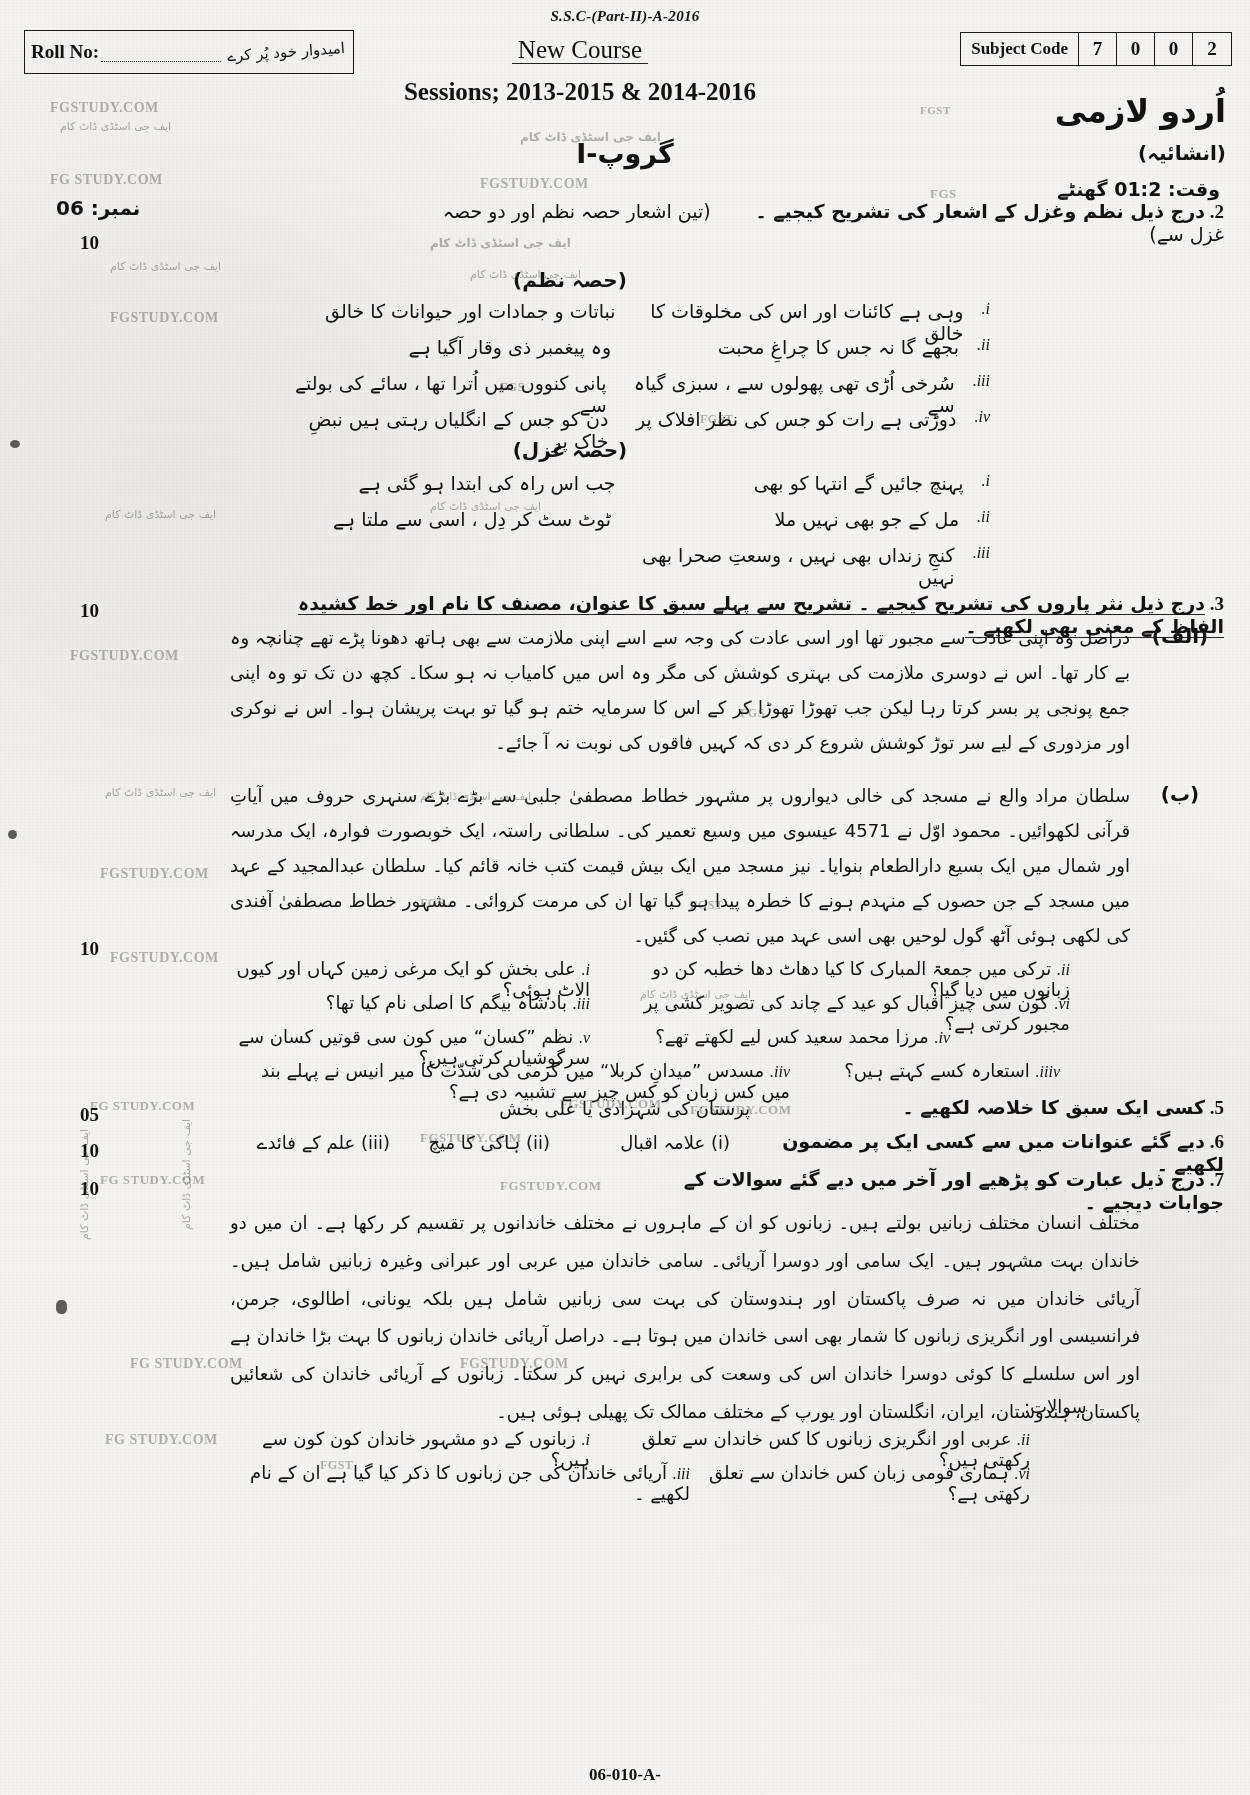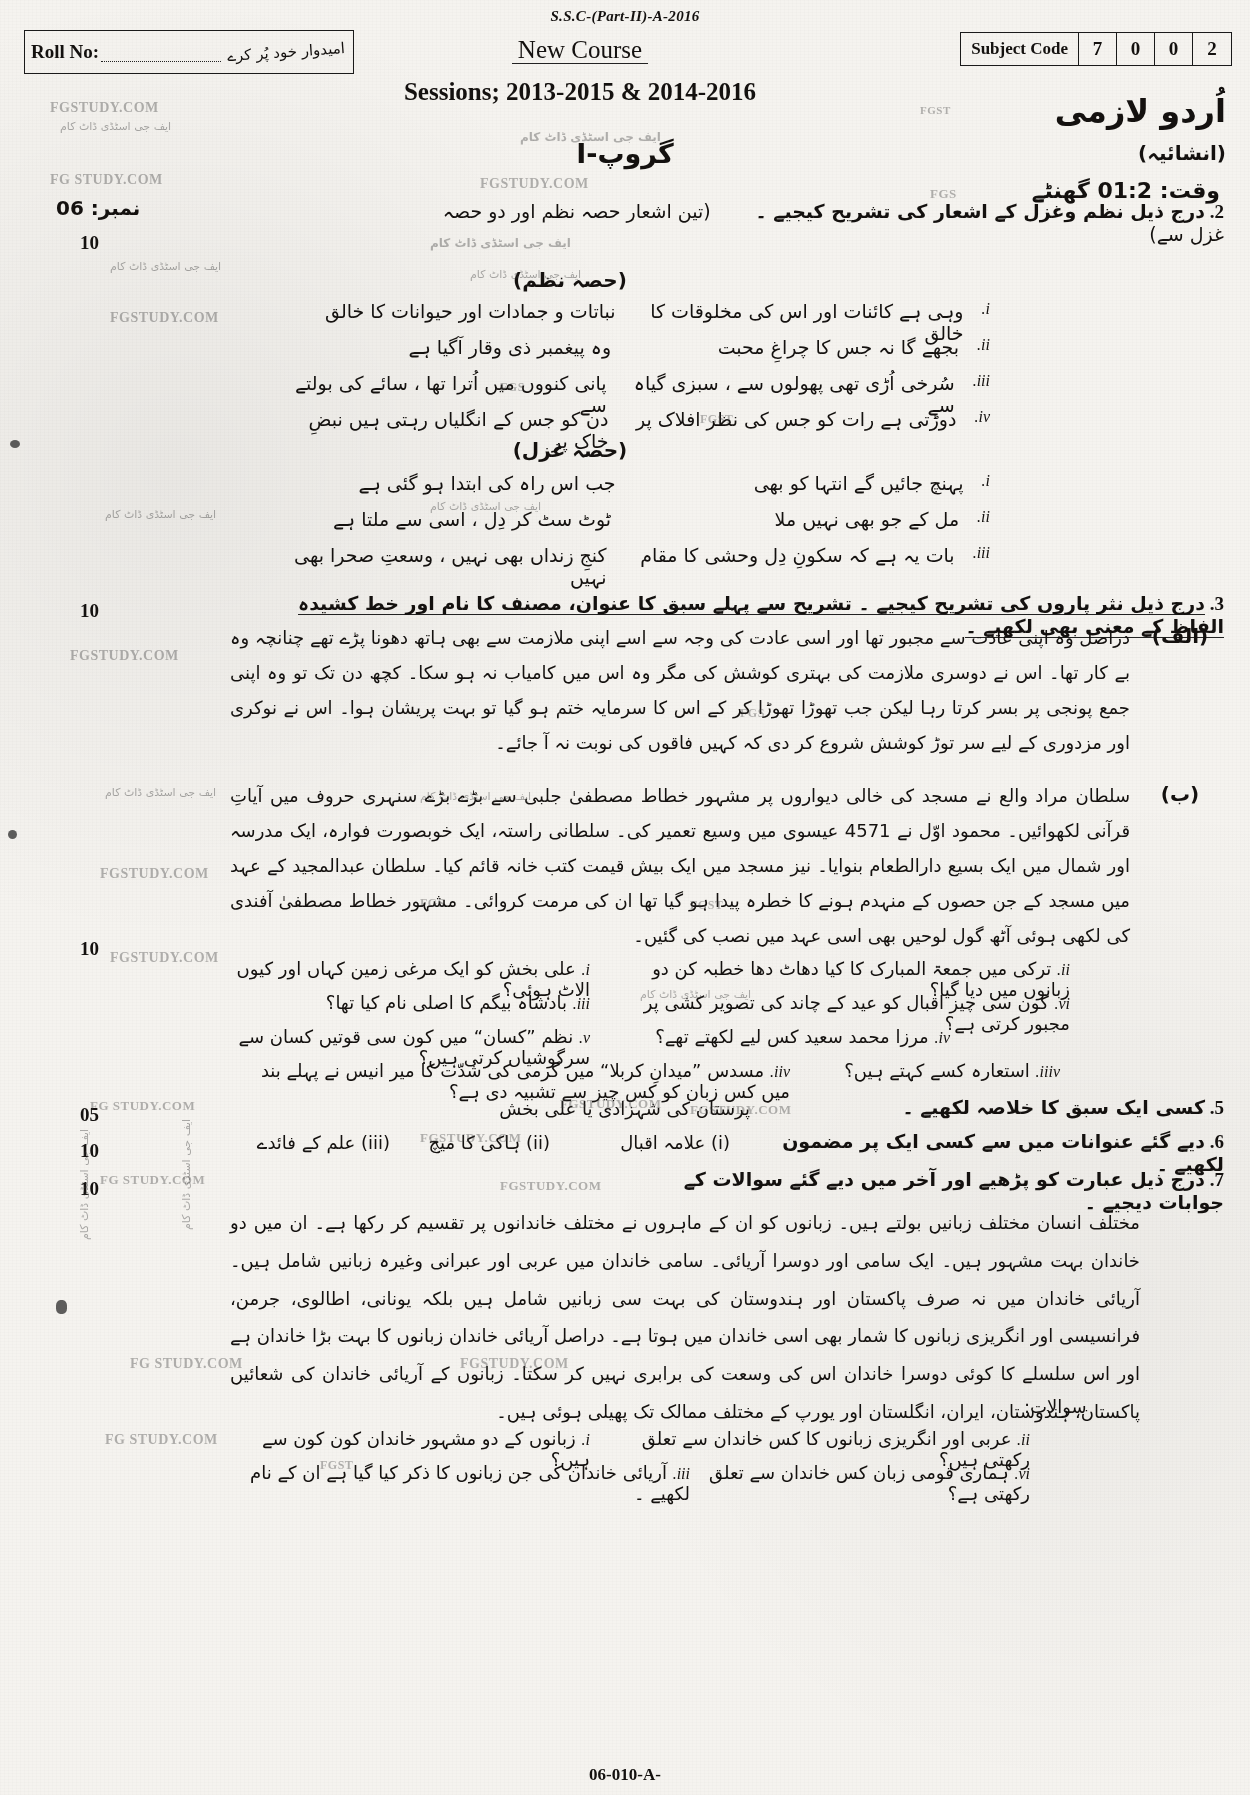--- a/index.html
+++ b/index.html
@@ -91,21 +91,21 @@
   .subject-title {
     position: absolute; top: 92px; right: 24px; width: 250px;
     text-align: right; font-size: 32px; font-weight: bold;
   }
   .subject-title .small { font-size: 20px; }
   .group-title {
     position: absolute; top: 138px; left: 0; width: 1250px;
     text-align: center; font-size: 27px; font-weight: bold;
   }
   .time {
-    position: absolute; top: 178px; right: 30px; font-size: 22px; font-weight: bold;
+    position: absolute; top: 178px; right: 30px; font-size: 19px; font-weight: bold;
     text-align: right;
   }
   .marks-total {
     position: absolute; top: 196px; left: 56px; font-size: 20px; font-weight: bold;
   }
 
   
   .mark { position: absolute; left: 80px; font-size: 19px; font-weight: bold; text-align: center; }
 
   
@@ -247,21 +247,20 @@
   <div class="line-row" style="top:508px; right:260px; width:760px">
     <div class="verse">
       <span class="rn">ii.</span>
       <span class="urdu" style="width:330px">مل کے جو بھی نہیں ملا</span>
       <span class="urdu" style="width:340px">ٹوٹ سٹ کر دِل ، اسی سے ملتا ہے</span>
     </div>
   </div>
   <div class="line-row" style="top:544px; right:260px; width:760px">
     <div class="verse">
       <span class="rn">iii.</span>
-      <span class="urdu" style="width:330px">بات یہ ہے کہ سکونِ دِل وحشی کا مقام</span>
       <span class="urdu" style="width:340px">کنجِ زنداں بھی نہیں ، وسعتِ صحرا بھی نہیں</span>
     </div>
   </div>
 
   <div class="mark" style="top:600px">10</div>
   <div class="q" style="top:592px; width:940px;">
     <span>3.</span>
     <span class="urdu underline">درج ذیل نثر پاروں کی تشریح کیجیے ۔ تشریح سے پہلے سبق کا عنوان، مصنف کا نام اور خط کشیدہ الفاظ کے معنی بھی لکھیے ۔</span>
   </div>
 

